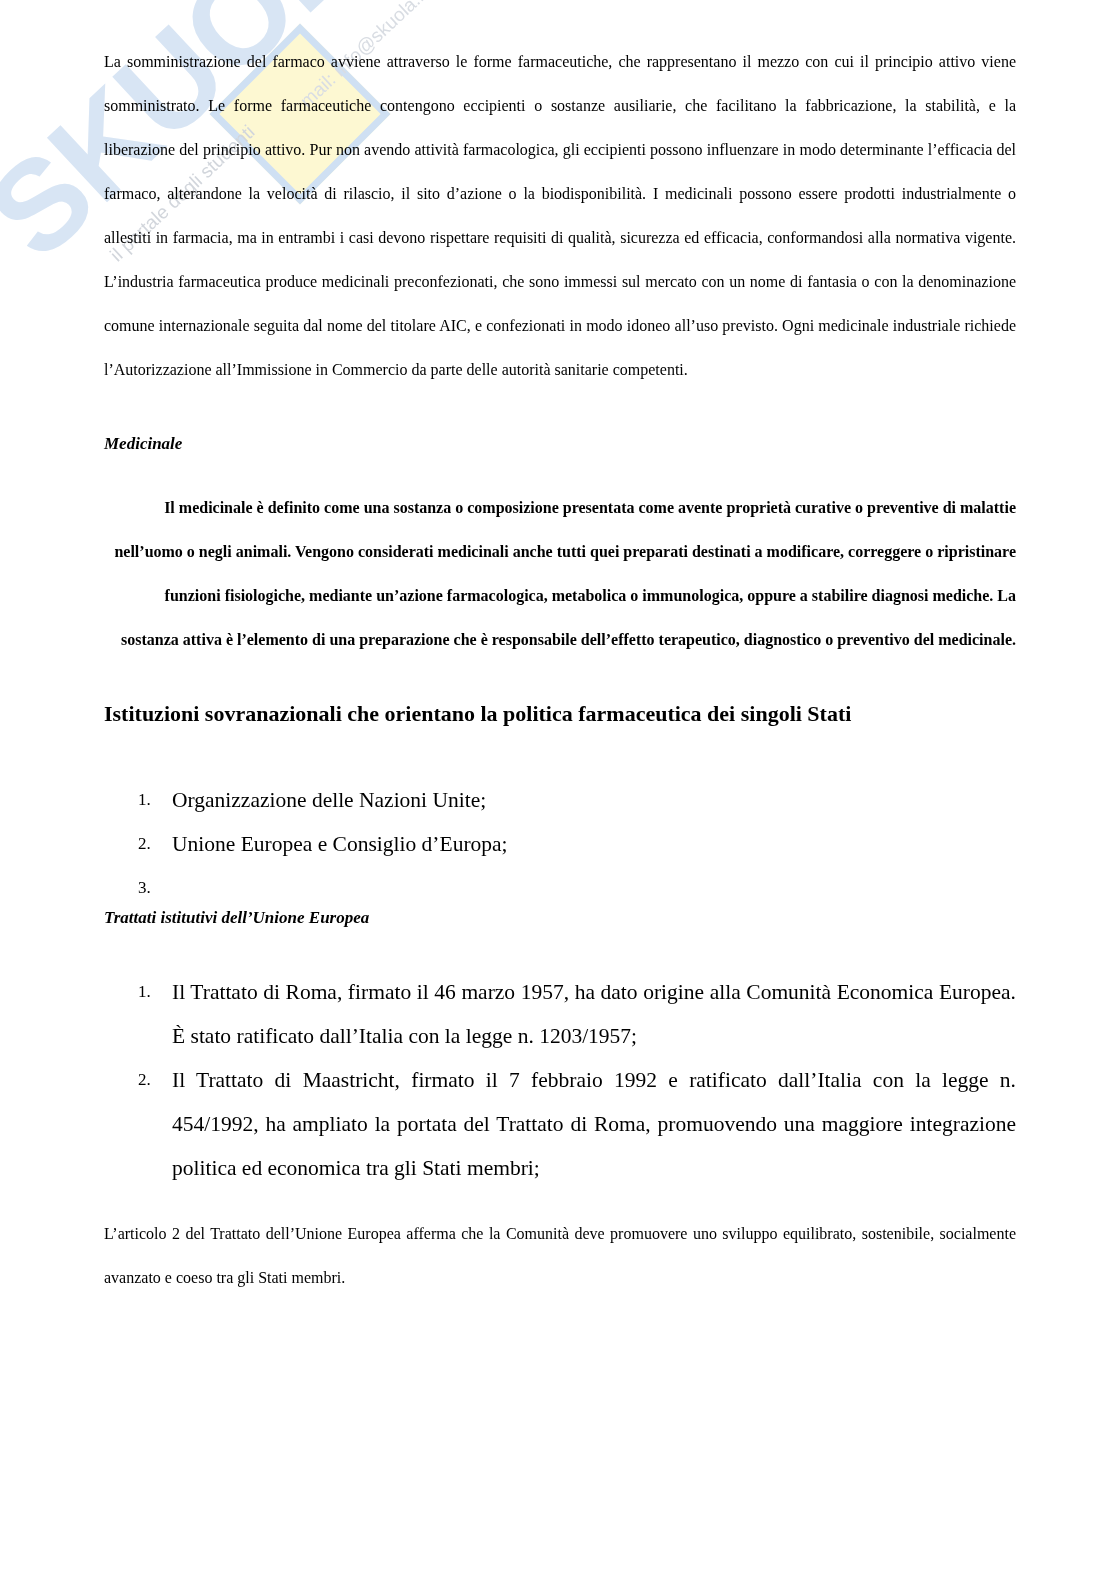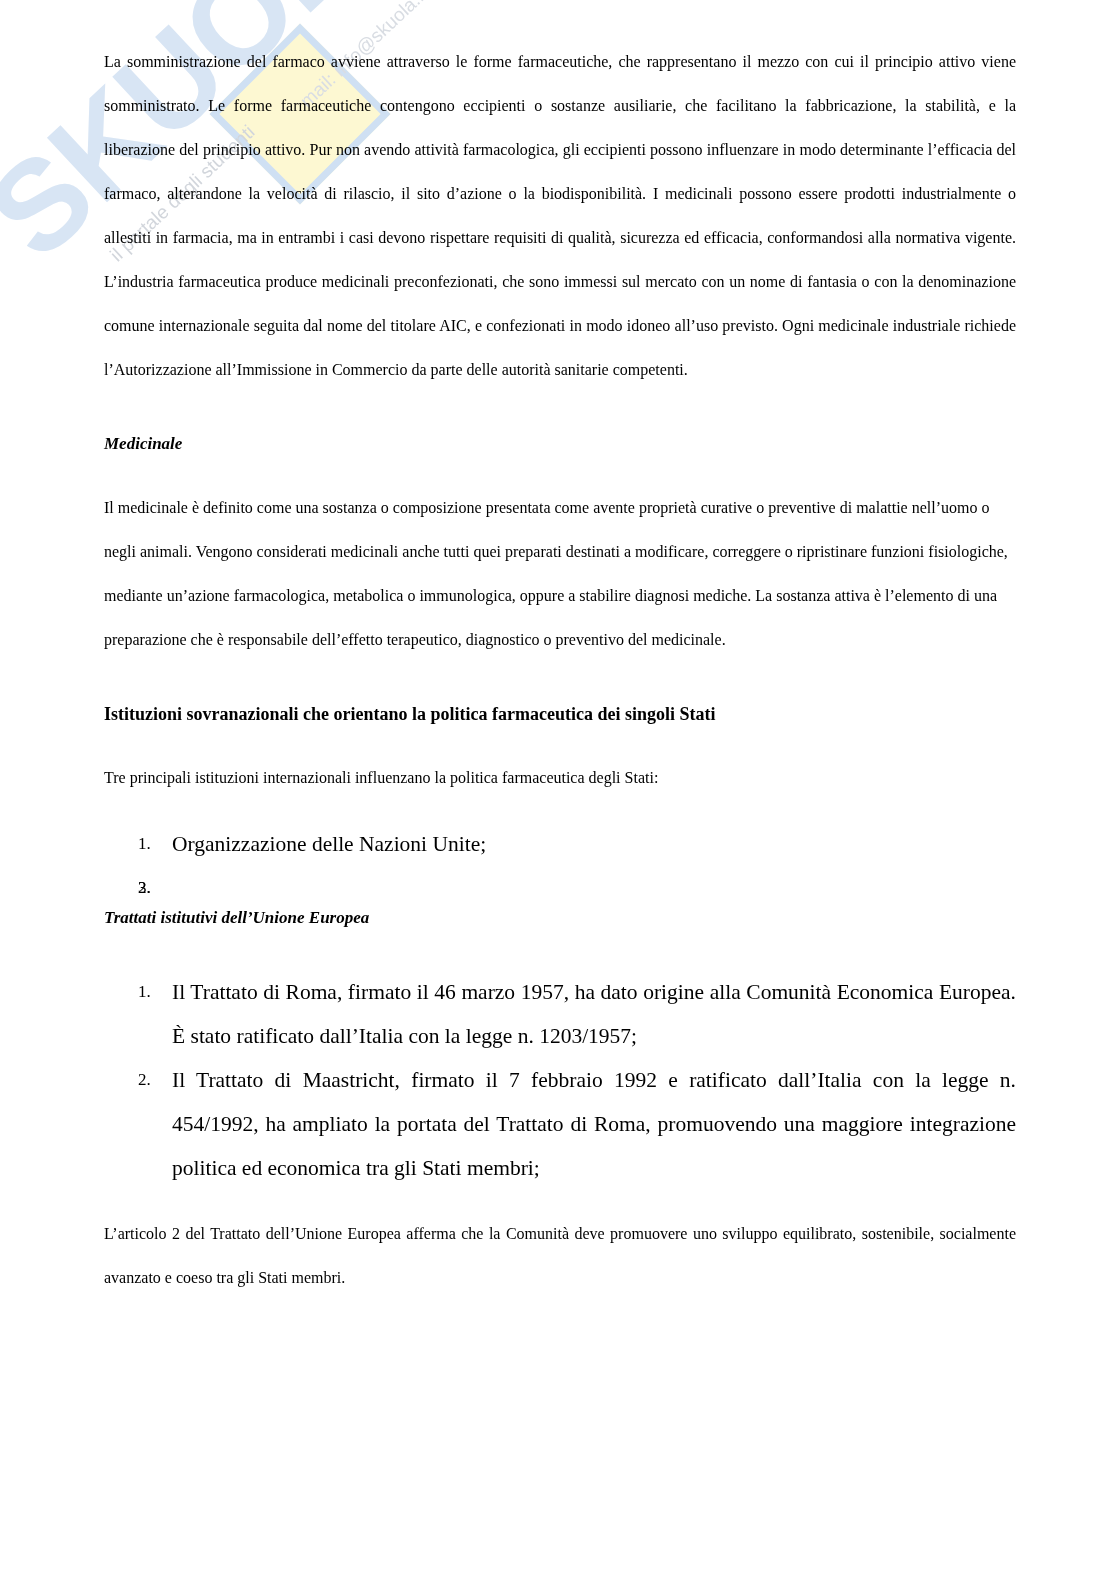--- a/index.html
+++ b/index.html
@@ -85,36 +85,37 @@
   }
 
   p.body-par {
     margin: 0 0 0 0;
     font-size: 16px;
     line-height: 44px;
     text-align: justify;
     text-justify: inter-word;
   }
   p.body-par.left {
-    text-align: left;
+    text-align: right;
+    font-weight: bold;
   }
 
   .spacer-s { height: 22px; }
   .spacer-m { height: 32px; }
 
   h3.head-italic {
     margin: 0;
     font-size: 17px;
     font-weight: bold;
     font-style: italic;
     line-height: 40px;
   }
   h3.head-bold {
     margin: 0;
-    font-size: 18px;
+    font-size: 22px;
     font-weight: bold;
     font-style: normal;
     line-height: 40px;
   }
 
   ol.numlist {
     list-style: none;
     margin: 0;
     padding: 0;
   }
@@ -157,31 +158,31 @@
     <div class="spacer-s"></div>
 
     <p class="body-par left">Il medicinale è definito come una sostanza o composizione presentata come avente proprietà curative o preventive di malattie nell’uomo o negli animali. Vengono considerati medicinali anche tutti quei preparati destinati a modificare, correggere o ripristinare funzioni fisiologiche, mediante un’azione farmacologica, metabolica o immunologica, oppure a stabilire diagnosi mediche. La sostanza attiva è l’elemento di una preparazione che è responsabile dell’effetto terapeutico, diagnostico o preventivo del medicinale.</p>
 
     <div class="spacer-m"></div>
 
     <h3 class="head-bold">Istituzioni sovranazionali che orientano la politica farmaceutica dei singoli Stati</h3>
 
     <div class="spacer-s"></div>
 
-    <p class="body-par left">Tre principali istituzioni internazionali influenzano la politica farmaceutica degli Stati:</p>
 
     <div class="spacer-s"></div>
 
     <ol class="numlist tight">
       <li>
         <span class="num">1.</span>
         <span>Organizzazione delle Nazioni Unite;</span>
       </li>
       <li>
         <span class="num">2.</span>
+        <span>Unione Europea e Consiglio d’Europa;</span>
       </li>
       <li>
         <span class="num">3.</span>
       </li>
     </ol>
 
     <div class="spacer-m"></div>
 
     <h3 class="head-italic">Trattati istitutivi dell’Unione Europea</h3>
 

